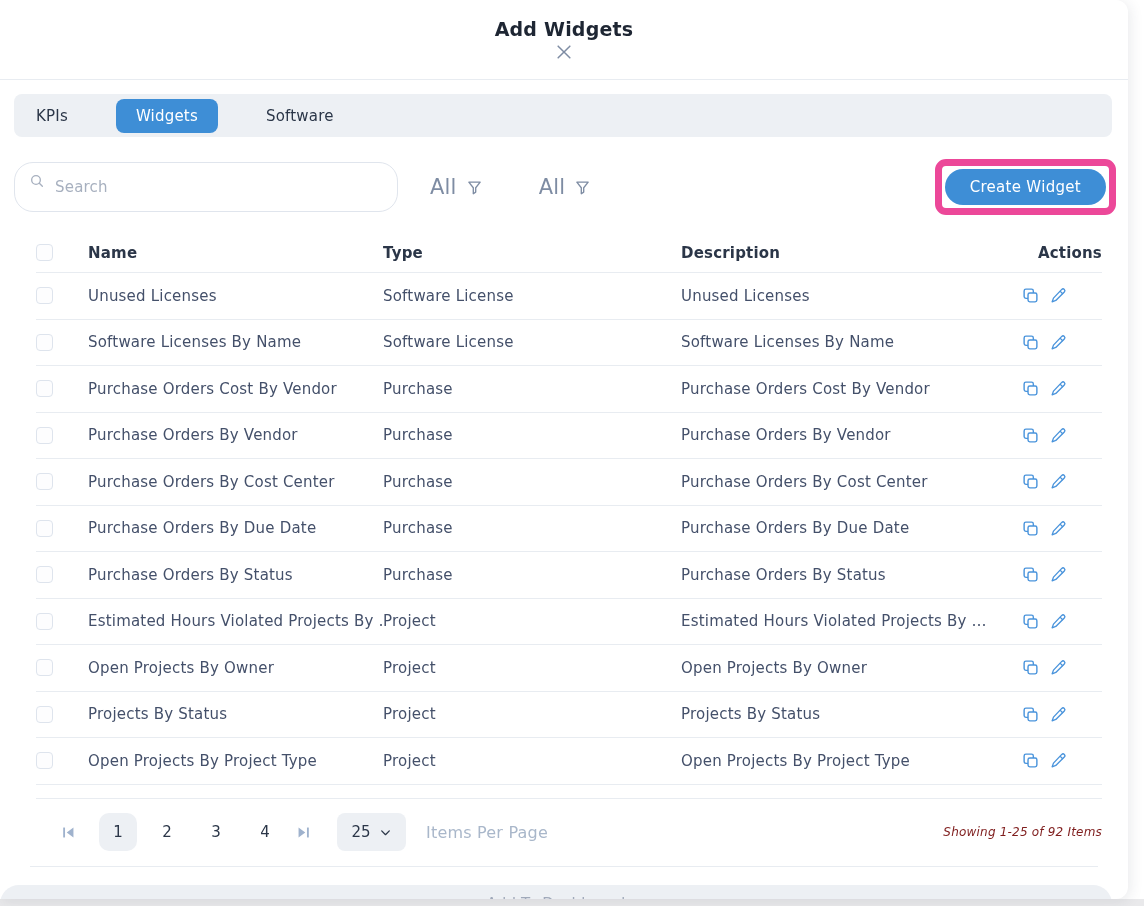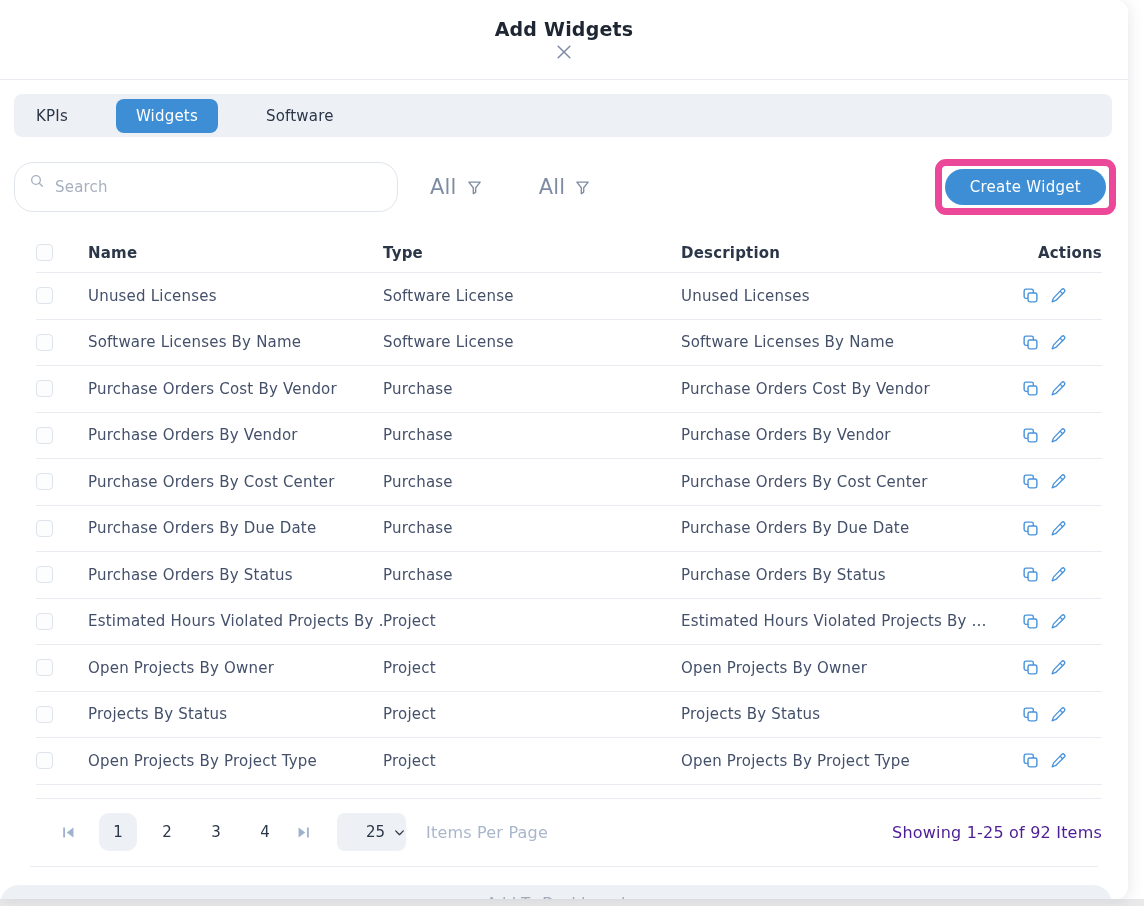--- a/index.html
+++ b/index.html
@@ -44,24 +44,24 @@
   .act { color:#4a94dc; display:flex; align-items:center; cursor:pointer; }
 
   
   .pagination { margin:13px 26px 0 36px; border-top:1px solid #e8ecf1; height:68px; display:flex; align-items:center; }
   .pg-icon { color:#9fb2cd; display:flex; align-items:center; cursor:pointer; }
   .pg-first { margin-left:24px; }
   .pg-num { width:38px; height:38px; margin-left:11px; display:flex; align-items:center; justify-content:center; font-size:15px; color:#2b3648; border-radius:10px; cursor:pointer; }
   .pg-num.active { background:#edf0f4; }
   .pg-num:first-of-type { margin-left:22px; }
   .pg-last { margin-left:11px; }
-  .page-size { margin-left:25px; width:69px; height:38px; background:#edf0f4; border-radius:8px; display:flex; align-items:center; justify-content:flex-end; gap:8px; font-size:15px; color:#2b3648; cursor:pointer; }
+  .page-size { margin-left:25px; width:69px; height:38px; background:#edf0f4; border-radius:8px; display:flex; align-items:center; justify-content:center; gap:8px; font-size:15px; color:#2b3648; cursor:pointer; }
   .ipp-label { margin-left:20px; color:#a9b7ca; font-size:16px; letter-spacing:.2px; }
   .pg-spacer { flex:1; }
-  .showing { color:#4c1d95; font-size:16px; letter-spacing:.2px; }
+  .showing { color:#7f1d1d; font-size:12px; letter-spacing:.2px;font-style:italic; }
 
   
   .footer-divider { margin:0 30px; border-top:1px solid #e8ecf1; }
   .modal-footer { padding:18px 16px 0 0; display:flex; justify-content:flex-end; gap:12px;flex-direction:column; }
   .btn { height:38px; border-radius:19px; font-size:15px; font-family:inherit; letter-spacing:.2px; cursor:pointer; }
   .btn-disabled { background:#edf0f4; color:#a0a9ba; border:none; padding:0 23px; }
   .btn-cancel { background:#fff; color:#2b3648; border:1px solid #e3e7ee; padding:0 27px; box-shadow:0 1px 3px rgba(40,50,70,.06); }
 </style>
 </head>
 <body>

